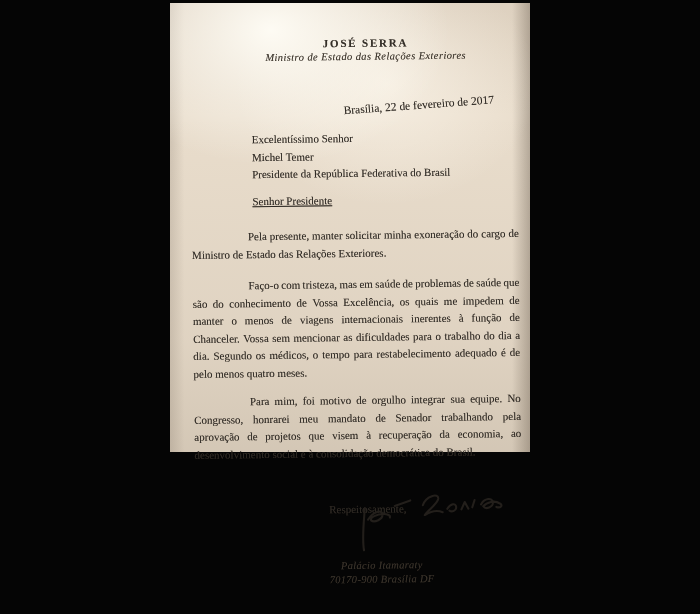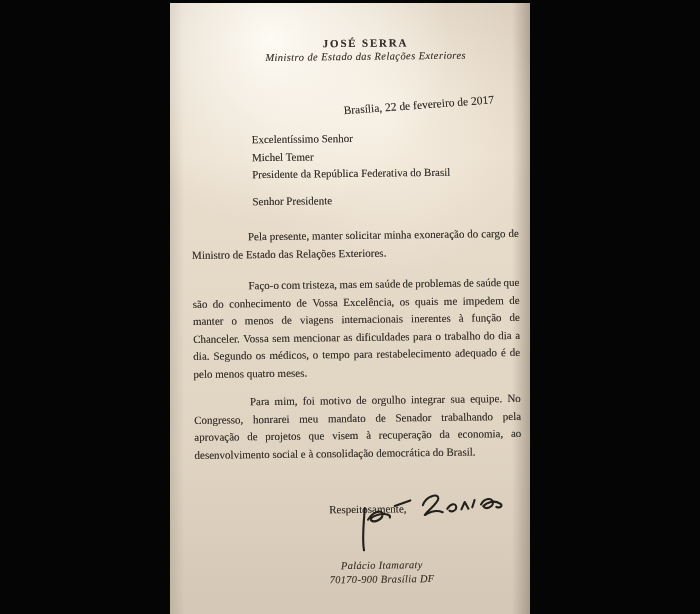--- a/index.html
+++ b/index.html
@@ -7,21 +7,21 @@
     width:700px;height:614px;overflow:hidden;
     background:#050505;
     font-family:"Liberation Serif", serif;
     position:relative;
   }
   .photo{
     position:absolute;inset:0;
     background:#050505;
   }
   .paper{
-    position:absolute;left:170px;top:3px;width:360px;height:611px;
+    position:absolute;left:170px;top:3px;width:360px;height:449px;
     background:
       radial-gradient(90% 55% at 28% 6%, rgba(255,253,246,0.95) 0%, rgba(255,250,240,0) 55%),
       radial-gradient(70% 45% at 60% 18%, rgba(252,246,235,0.70) 0%, rgba(252,246,235,0) 60%),
       linear-gradient(180deg, rgba(120,100,80,0.10) 0%, rgba(120,100,80,0) 25%, rgba(110,92,70,0.08) 75%, rgba(100,84,64,0.16) 100%),
       linear-gradient(270deg, rgba(60,48,36,0.30) 0%, rgba(60,48,36,0) 5%),
       linear-gradient(90deg, rgba(60,48,36,0.14) 0%, rgba(60,48,36,0) 4%),
       #e9ddcc;
   }
   .letter-content{
     position:absolute;inset:0;
@@ -41,21 +41,21 @@
 
   .dateline{
     position:absolute;top:92px;right:37px;
     font-size:11.5px;
     transform:rotate(-3.5deg);
     transform-origin:right center;
     white-space:nowrap;
   }
 
   .recipient{position:absolute;left:80px;top:127px;font-size:11px;line-height:17.5px;}
-  .salutation{position:absolute;left:80px;top:191px;font-size:11px;}
+  .salutation{position:absolute;left:80px;top:191px;font-size:11px;text-decoration:underline;}
 
   .para{position:absolute;left:19px;width:327px;font-size:11px;line-height:17.5px;}
   .p1{top:224px;} .p2{top:273px;} .p3{top:389px;}
   .flex-line{display:flex;justify-content:space-between;}
   .flex-line.indent{padding-left:56px;}
   .plain-line{text-align:left;}
 
   .closing{position:absolute;left:153px;top:480px;font-size:11px;margin-top:20px;}
 
   .signature{position:absolute;left:168px;top:486px;width:160px;height:64px;}

